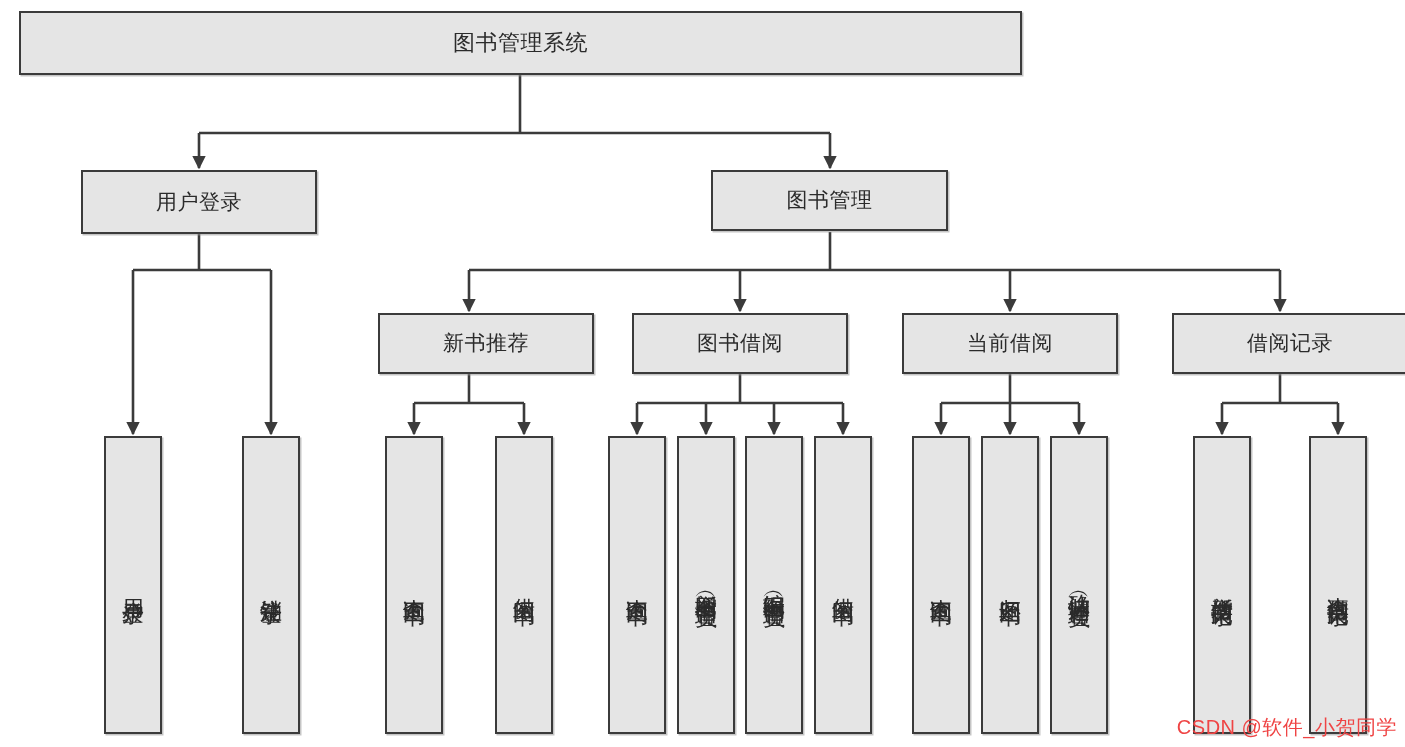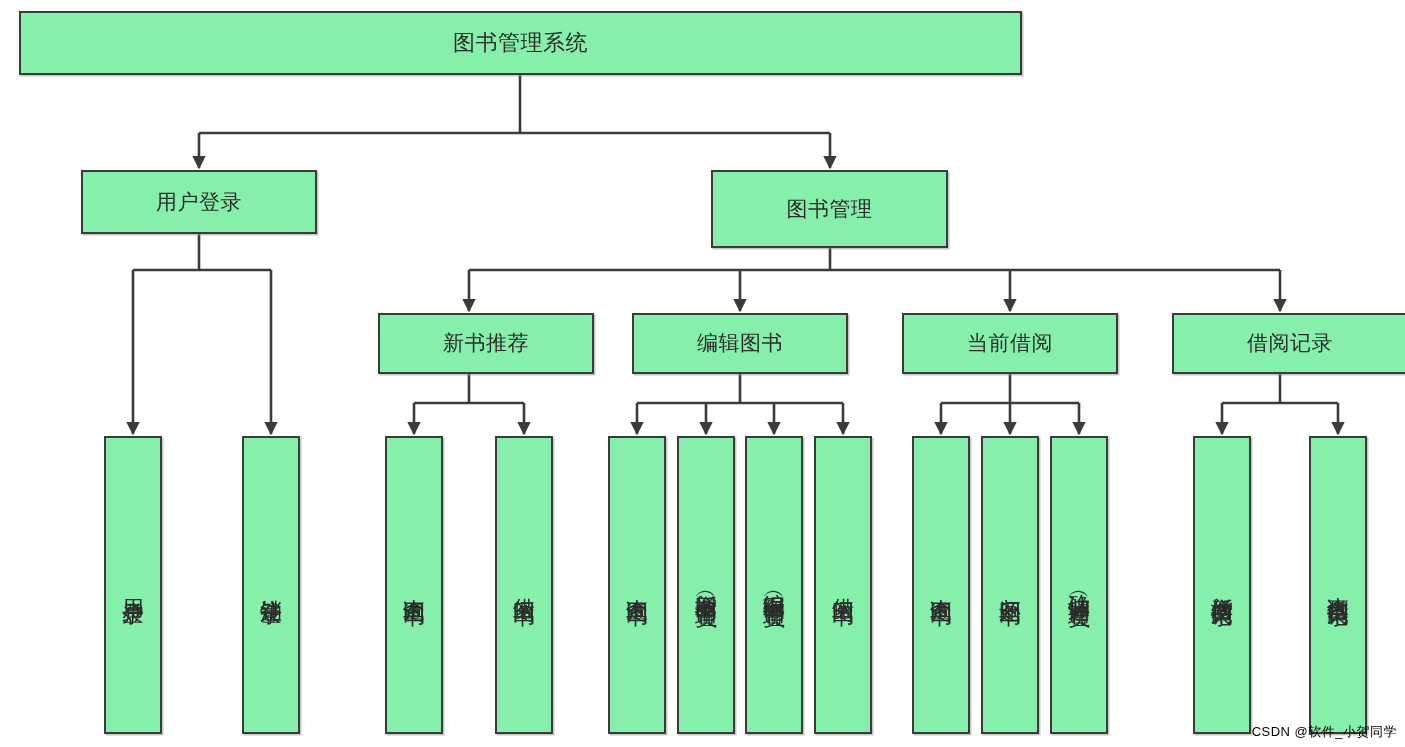--- a/index.html
+++ b/index.html
@@ -22,21 +22,21 @@
     position: absolute;
     left: 0;
     top: 0;
     width: 1405px;
     height: 747px;
     pointer-events: none;
   }
   .node {
     position: absolute;
     box-sizing: border-box;
-    background: #86efac;
+    background: #e5e5e5;
     border: 2.5px solid #3b3b3b;
     box-shadow: 1.5px 1.5px 0 rgba(150,150,150,0.55);
     display: flex;
     align-items: center;
     justify-content: center;
     color: #2b2b2b;
     z-index: 2;
   }
   .node-label {
     display: block;
@@ -63,22 +63,22 @@
     text-orientation: upright;
     font-size: 22px;
     letter-spacing: 2px;
     line-height: 1;
     white-space: nowrap;
   }
   #watermark {
     position: absolute;
     right: 8px;
     bottom: 6px;
-    font-size: 13px;
-    color: #000000;
+    font-size: 20px;
+    color: #ef4444;
     letter-spacing: 0.5px;
     z-index: 5;
     user-select: none;
     white-space: nowrap;
   }
 </style>
 </head>
 <body>
 
 <div id="canvas">
@@ -136,29 +136,29 @@
     </g>
   </svg>
 
   <div class="node horiz root" style="left:19px; top:11px; width:1003px; height:64px;">
     <span class="node-label">图书管理系统</span>
   </div>
 
   <div class="node horiz" style="left:81px; top:170px; width:236px; height:64px;">
     <span class="node-label">用户登录</span>
   </div>
-  <div class="node horiz" style="left:711px; top:170px; width:237px; height:78px;">
+  <div class="node horiz" style="left:711px; top:170px; width:237px; height:61px;">
     <span class="node-label">图书管理</span>
   </div>
 
   <div class="node horiz" style="left:378px; top:313px; width:216px; height:61px;">
     <span class="node-label">新书推荐</span>
   </div>
   <div class="node horiz" style="left:632px; top:313px; width:216px; height:61px;">
-    <span class="node-label">编辑图书</span>
+    <span class="node-label">图书借阅</span>
   </div>
   <div class="node horiz" style="left:902px; top:313px; width:216px; height:61px;">
     <span class="node-label">当前借阅</span>
   </div>
   <div class="node horiz" style="left:1172px; top:313px; width:236px; height:61px;">
     <span class="node-label">借阅记录</span>
   </div>
 
   <div class="node vert" style="left:104px; top:436px; width:58px; height:298px;">
     <span class="node-label">用户登录</span>

